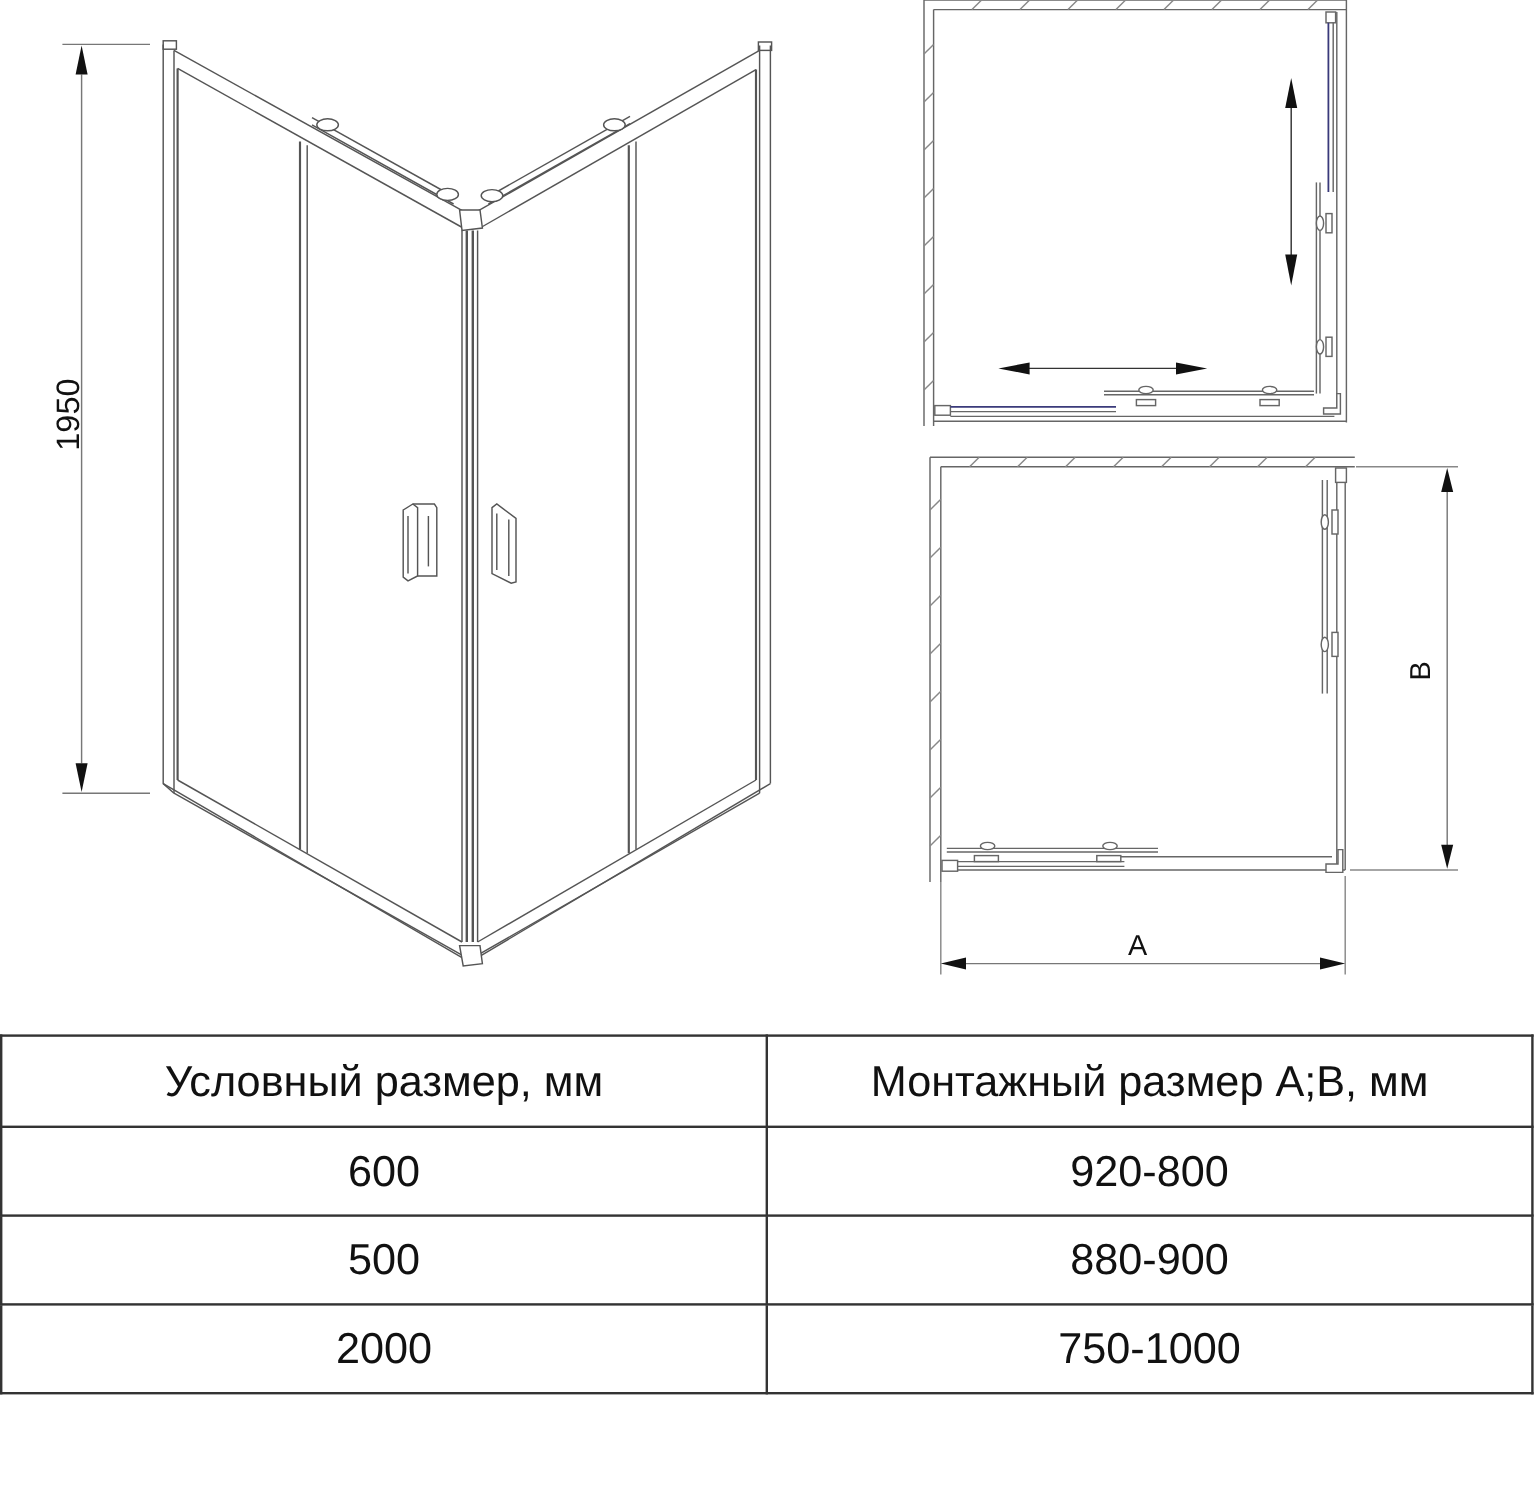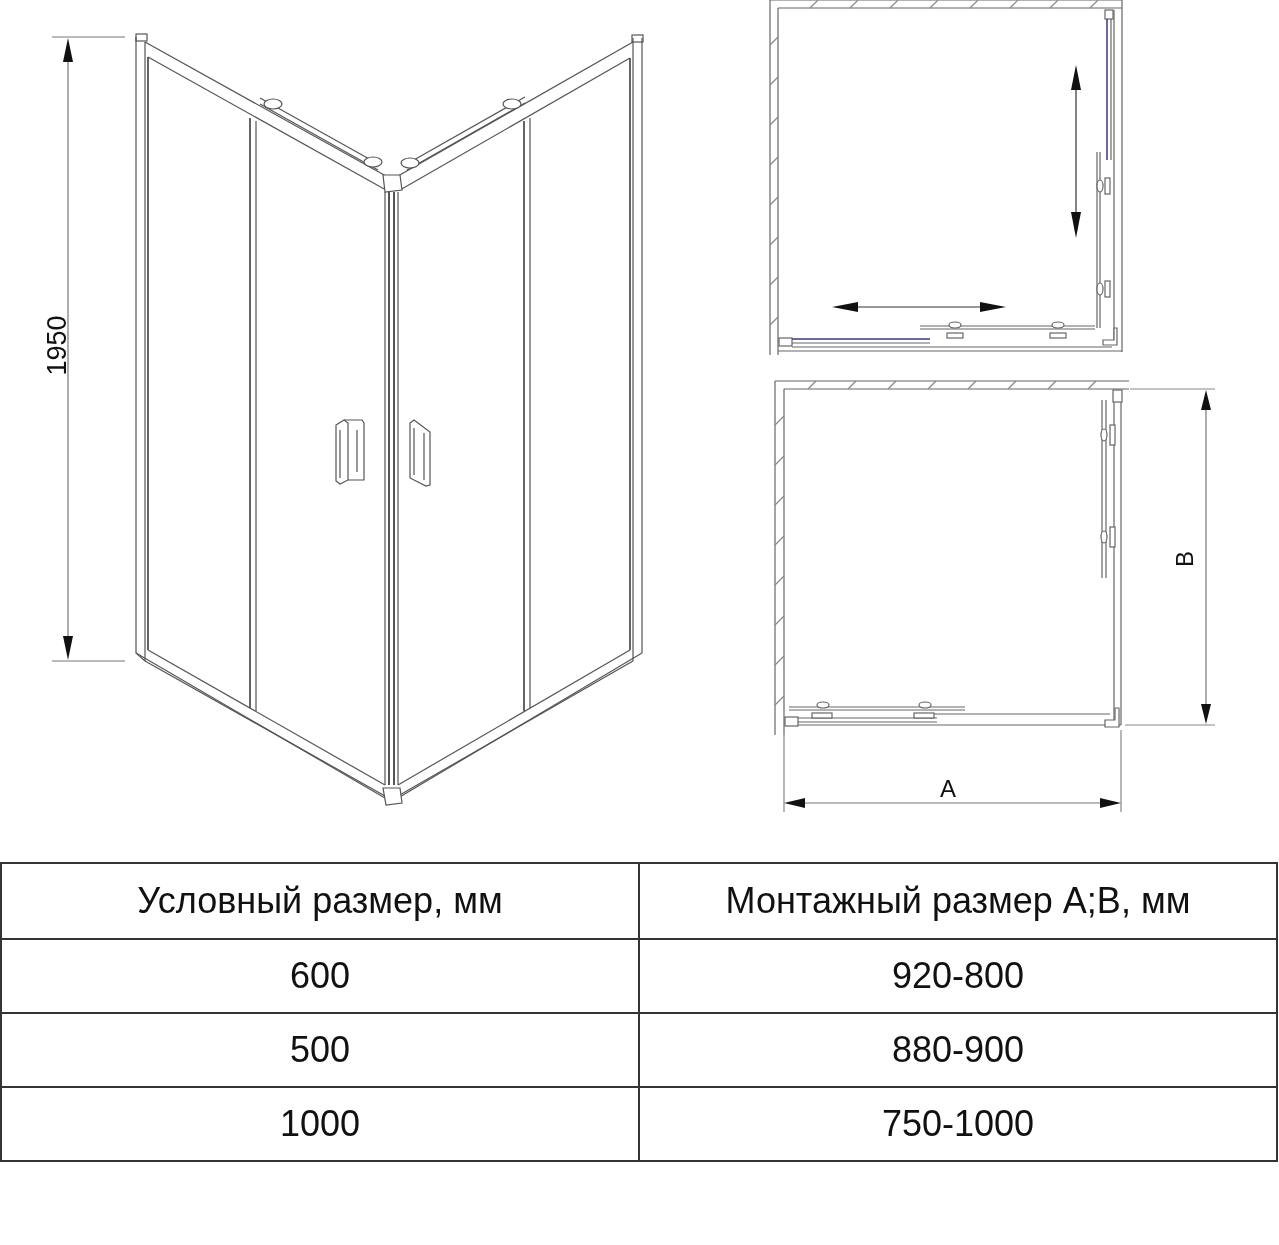--- a/index.html
+++ b/index.html
@@ -241,17 +241,17 @@
   <tbody>
     <tr>
       <td>600</td>
       <td>920-800</td>
     </tr>
     <tr>
       <td>500</td>
       <td>880-900</td>
     </tr>
     <tr>
-      <td>1000</td>
+      <td>2000</td>
       <td>750-1000</td>
     </tr>
   </tbody>
 </table>
 
 </body></html>

